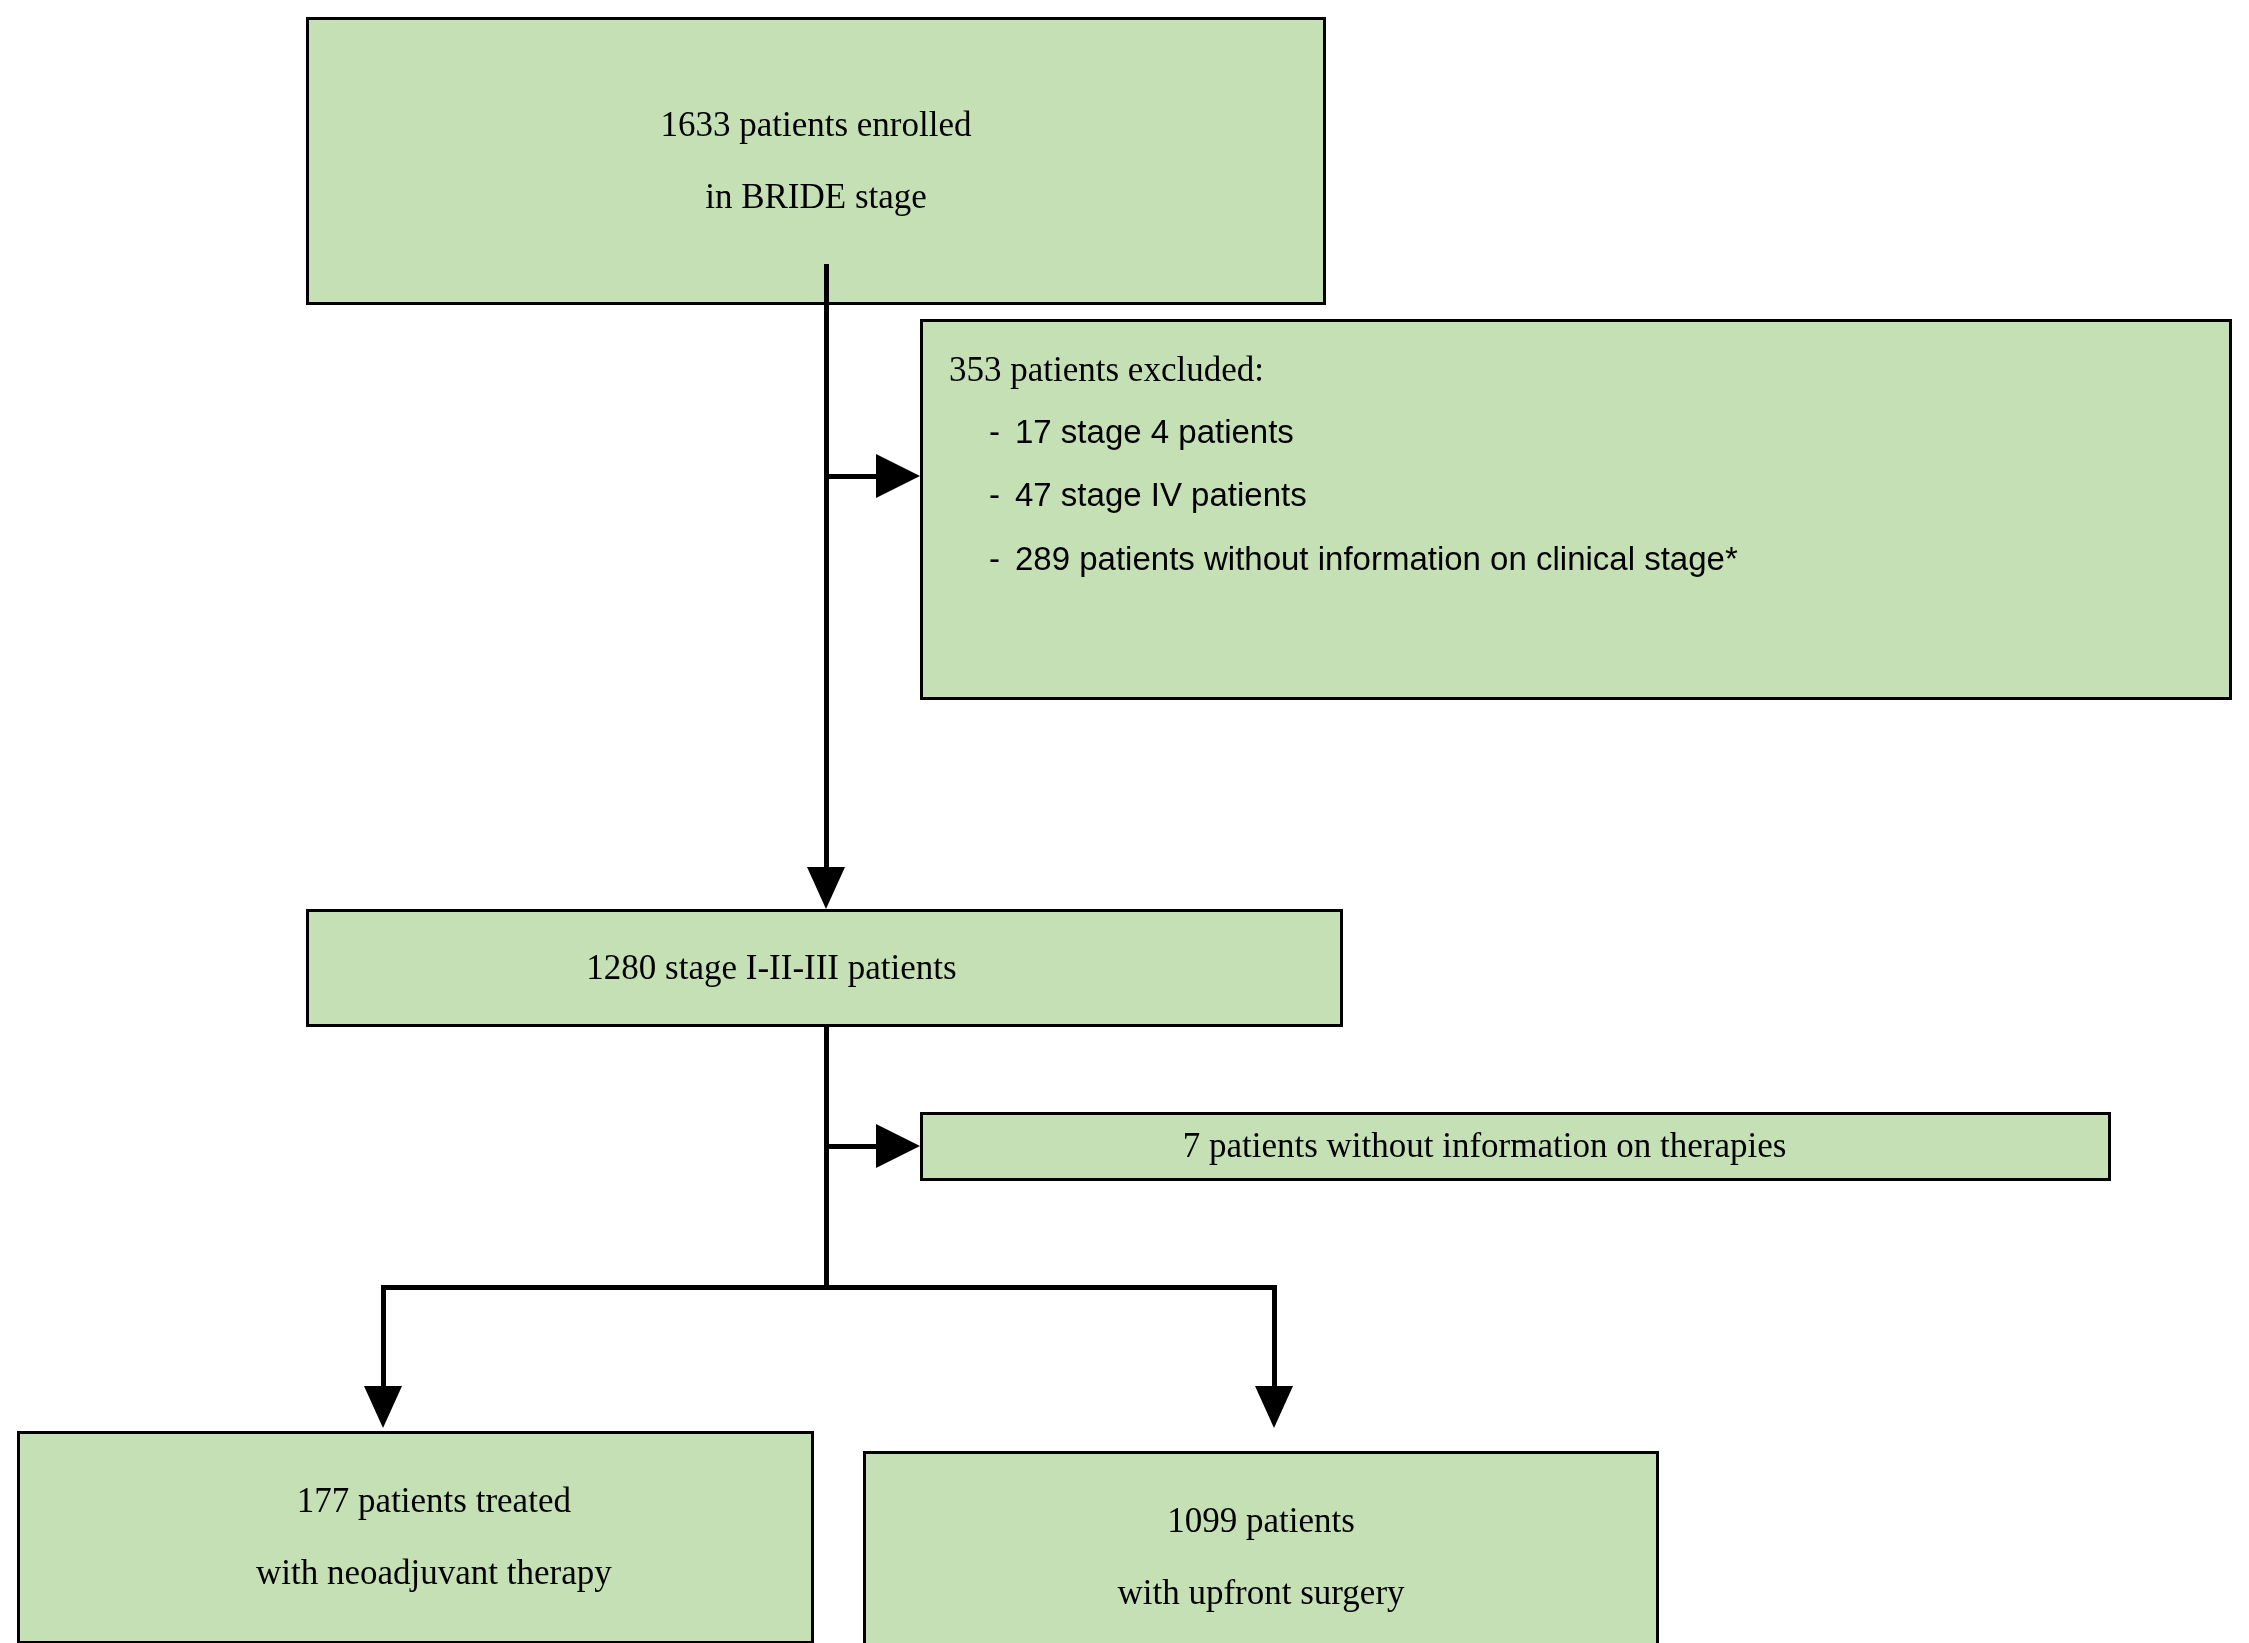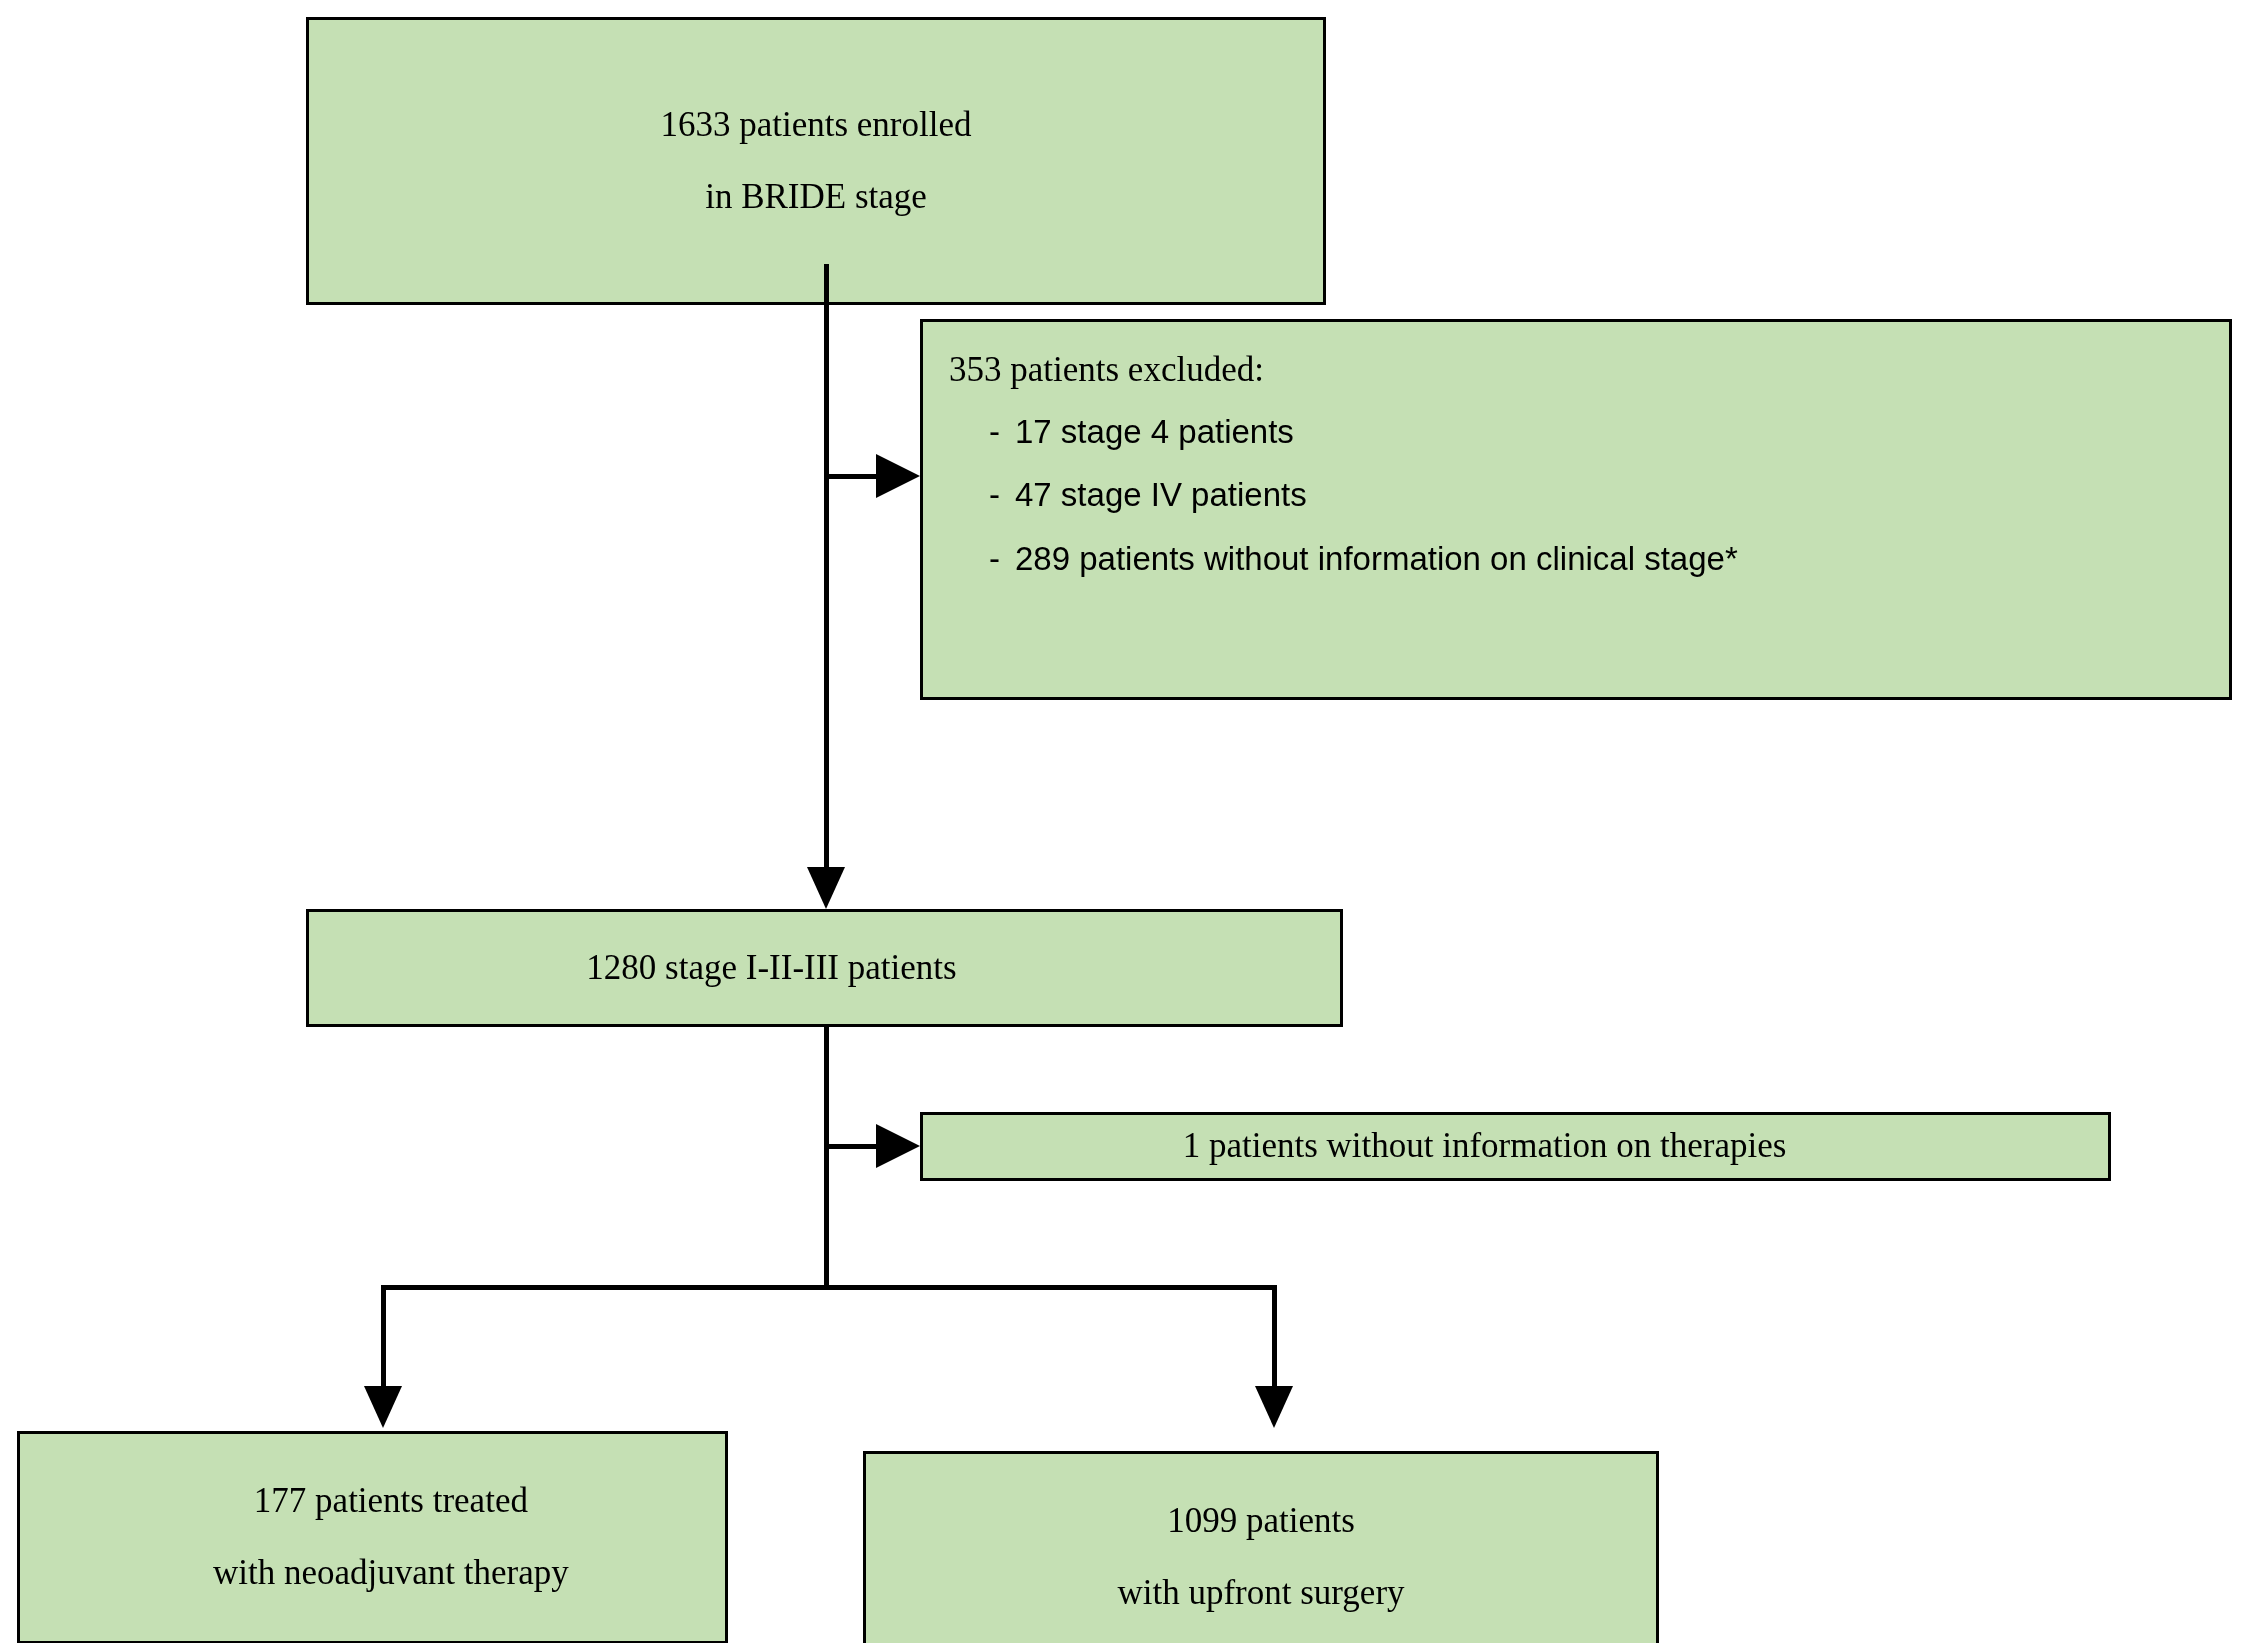--- a/index.html
+++ b/index.html
@@ -104,21 +104,21 @@
     height: 69px;
   }
   #node-notherapy .line {
     position: relative;
     left: -31px;
   }
   
   #node-neoadjuvant {
     left: 17.4px;
     top: 1431px;
-    width: 711px;
+    width: 797px;
     height: 213px;
     padding-left: 36px;
   }
   
   #node-upfront {
     left: 863px;
     top: 1431px;
     width: 796px;
     height: 213px;
     margin-top: 20px;
@@ -196,21 +196,21 @@
         <span class="btext">289 patients without information on clinical stage*</span>
       </div>
     </div>
   </div>
 
   <div class="node" id="node-stage">
     <div class="line">1280 stage I-II-III patients</div>
   </div>
 
   <div class="node" id="node-notherapy">
-    <div class="line">1 patients without information on therapies</div>
+    <div class="line">7 patients without information on therapies</div>
   </div>
 
   <div class="node two-line" id="node-neoadjuvant">
     <div class="line">177 patients treated</div>
     <div class="line">with neoadjuvant therapy</div>
   </div>
 
   <div class="node two-line" id="node-upfront">
     <div class="line">1099 patients</div>
     <div class="line">with upfront surgery</div>

